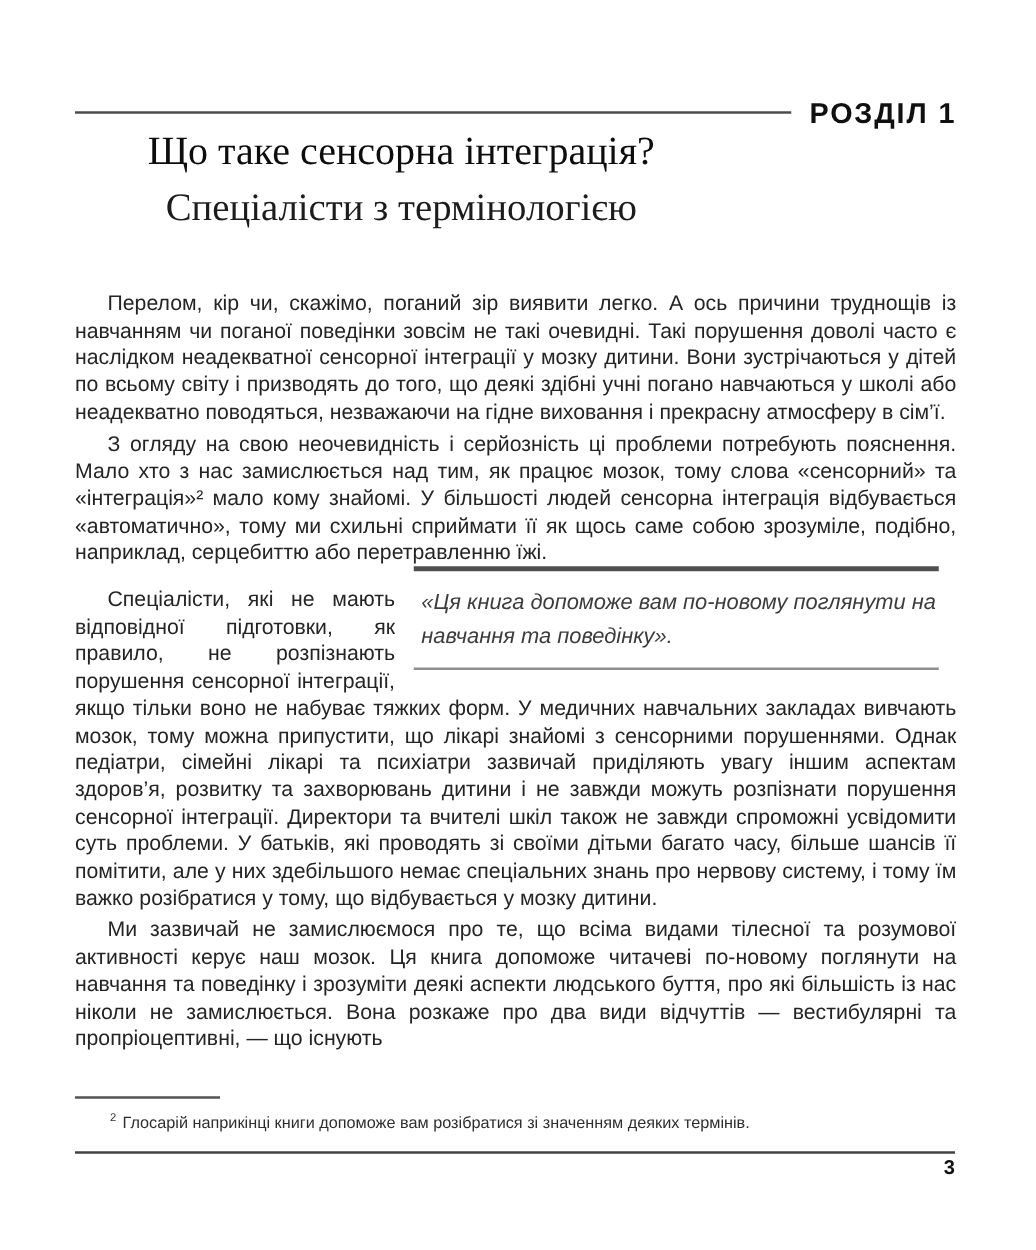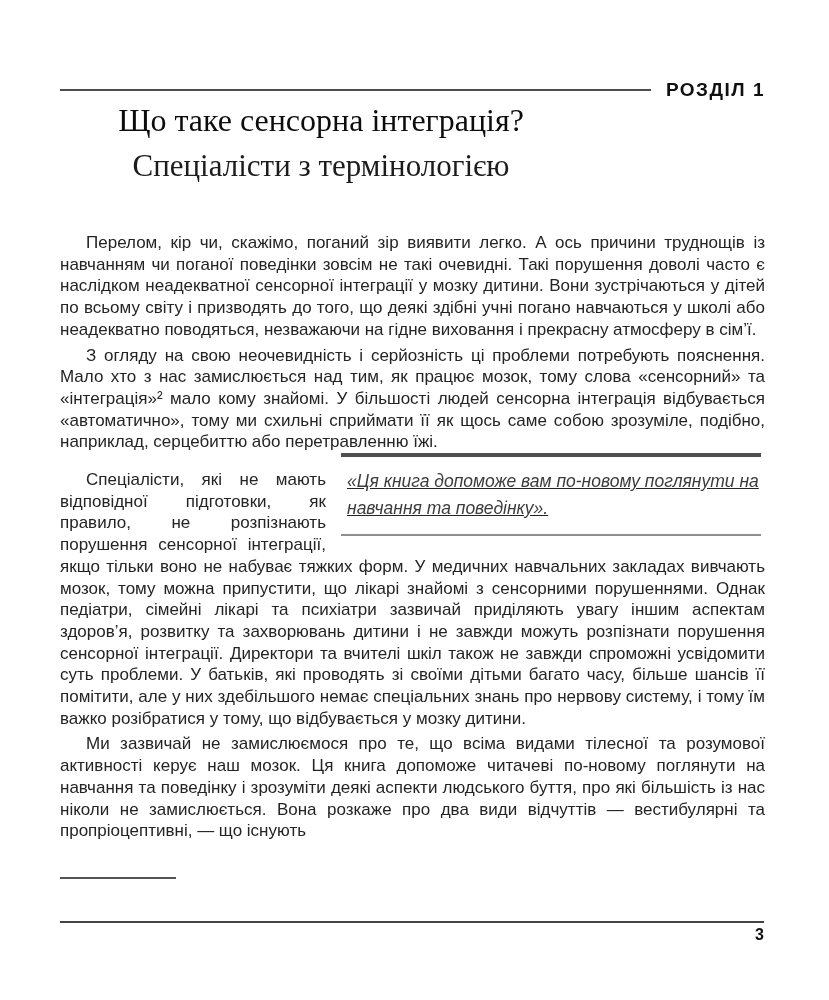--- a/index.html
+++ b/index.html
@@ -13,21 +13,21 @@
   }
   .page{position:absolute;inset:0;background:#ffffff;}
 
   
   .chapter-row{
     position:absolute;top:80px;left:60px;width:705px;
     display:flex;align-items:center;
   }
   .chapter-rule{flex:1;height:2px;background:#4d4d4d;margin-right:15px;}
   .chapter-label{
-    font-weight:bold;font-size:19px;letter-spacing:1.5px;color:#101010;
+    font-weight:bold;font-size:23px;letter-spacing:1.5px;color:#101010;
     white-space:nowrap;line-height:20px;
   }
 
   
   .title-box{position:absolute;left:60px;width:522px;text-align:center;}
   .page-title{
     top:101px;
     font-family:"Liberation Serif", serif;
     font-weight:normal;font-size:32px;line-height:38px;color:#0d0d0d;
     margin:0;
@@ -45,23 +45,22 @@
     font-size:17px;line-height:21.7px;text-align:justify;
   }
   .body-text p{margin:4px 0 0 0;text-indent:26px;}
   .body-text p:first-child{margin-top:16px;}
   .p3wrap{margin-top:4px;}
   .p3wrap p{margin-top:16px;}
 
   
   .pull-quote{
     float:right;width:420px;
-    margin:-16px 4px 8px 15px;
+    margin:-16px 14px 8px 15px;
     padding:0;
-    text-decoration:underline;
   }
   .quote-top-rule{height:4px;background:#4f4f4f;}
   .quote-bottom-rule{height:2px;background:#8f8f8f;}
   .quote-text{
     font-style:italic;font-size:17.5px;line-height:27px;color:#3c3c3c;
     padding:11px 2px 12px 6px;text-align:left;
   }
 
   
   .footnote-block{position:absolute;top:877px;left:60px;width:705px;}
@@ -105,18 +104,21 @@
         <div class="quote-text">«Ця книга допоможе вам по-новому поглянути на навчання та поведінку».</div>
         <div class="quote-bottom-rule"></div>
       </aside>
       <p>Спеціалісти, які не мають відповідної підготовки, як правило, не розпізнають порушення сенсорної інтеграції, якщо тільки воно не набуває тяжких форм. У медичних навчальних закладах вивчають мозок, тому можна припустити, що лікарі знайомі з сенсорними порушеннями. Однак педіатри, сімейні лікарі та психіатри зазвичай приділяють увагу іншим аспектам здоров’я, розвитку та захворювань дитини і не завжди можуть розпізнати порушення сенсорної інтеграції. Директори та вчителі шкіл також не завжди спроможні усвідомити суть проблеми. У батьків, які проводять зі своїми дітьми багато часу, більше шансів її помітити, але у них здебільшого немає спеціальних знань про нервову систему, і тому їм важко розібратися у тому, що відбувається у мозку дитини.</p>
     </div>
     <p>Ми зазвичай не замислюємося про те, що всіма видами тілесної та розумової активності керує наш мозок. Ця книга допоможе читачеві по-новому поглянути на навчання та поведінку і зрозуміти деякі аспекти людського буття, про які більшість із нас ніколи не замислюється. Вона розкаже про два види відчуттів — вестибулярні та пропріоцептивні, — що існують</p>
   </div>
 
   <div class="footnote-block">
     <div class="footnote-rule"></div>
+    <div class="footnote-line">
+      <span class="footnote-marker">2</span><span>Глосарій наприкінці книги допоможе вам розібратися зі значенням деяких термінів.</span>
+    </div>
   </div>
 
   <div class="footer-rule"></div>
   <div class="page-number">3</div>
 
 </div>
 
 </body></html>

